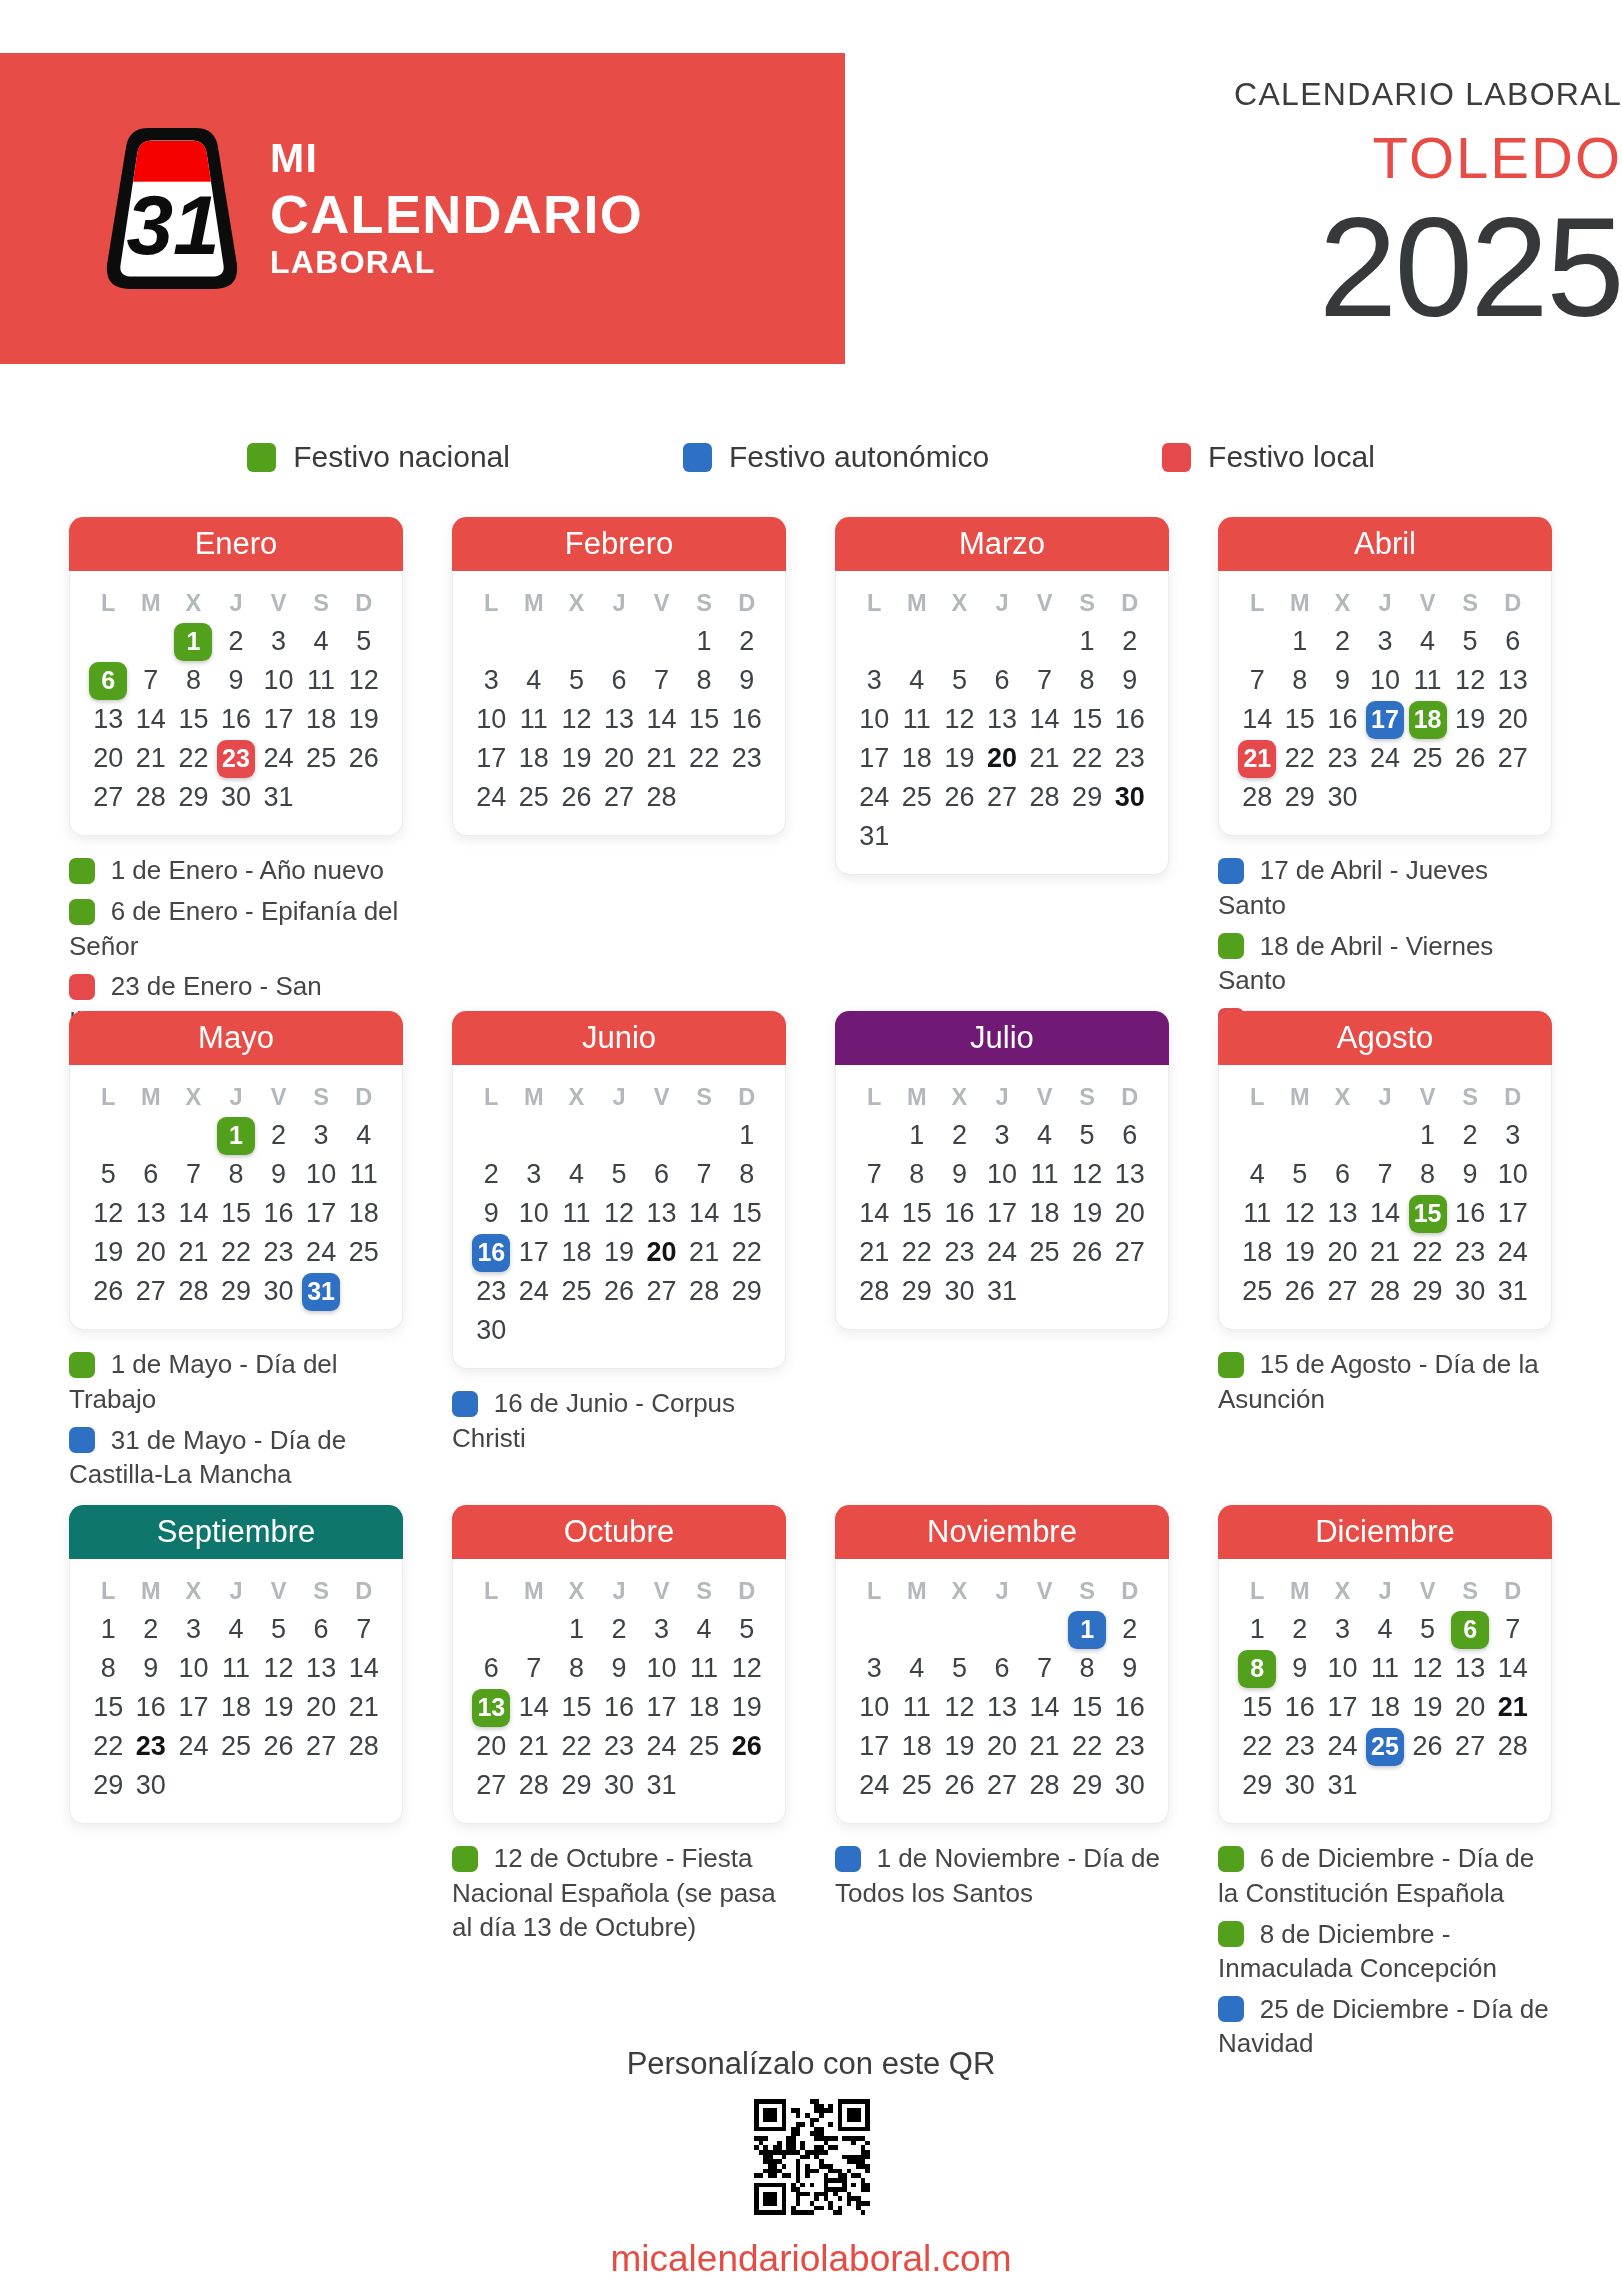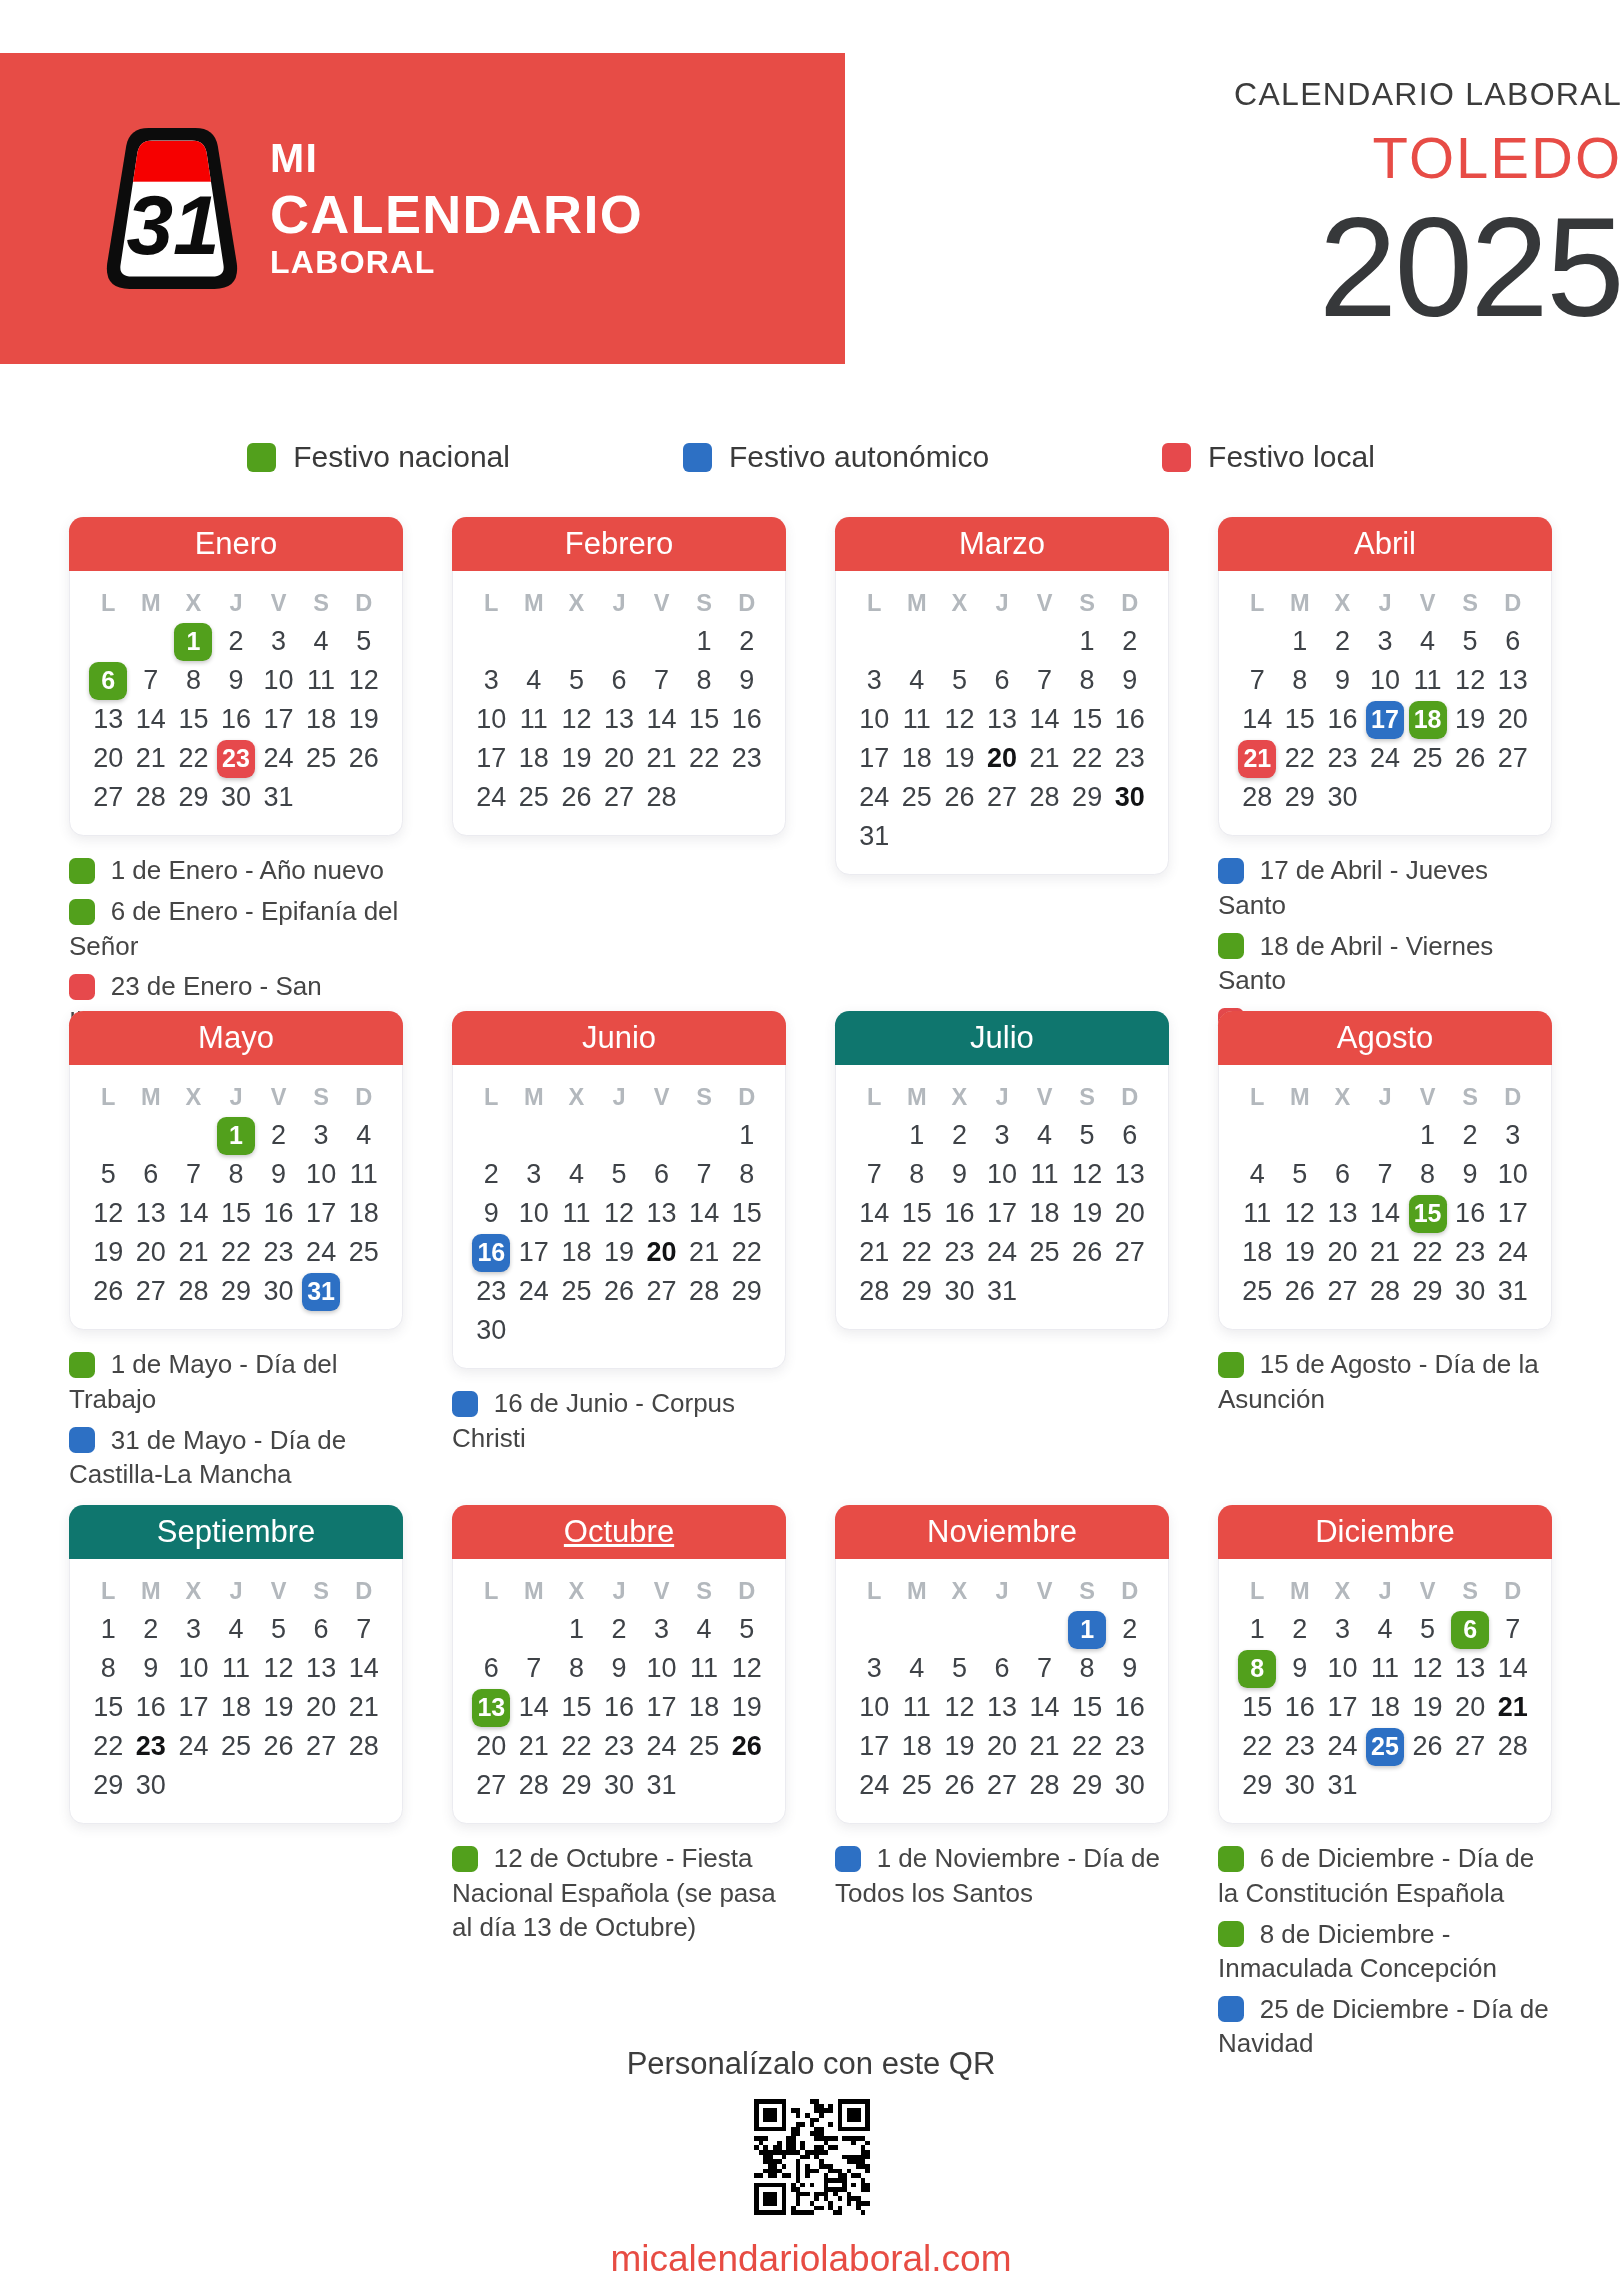--- a/index.html
+++ b/index.html
@@ -427,21 +427,21 @@
             <div class="dcell">30</div>
           </div>
         </div>
       </div>
       <div class="notes">
         <div class="note"><span class="nsq" style="background: rgb(45, 112, 196);"></span>16 de Junio - Corpus Christi</div>
       </div>
     </div>
     <div class="mcell">
       <div class="mcard">
-        <div class="mhead" style="background: #0f766e;">Julio</div>
+        <div class="mhead" style="background: #701a75;">Julio</div>
         <div class="mbody">
           <div class="dgrid">
             <div class="dow">L</div>
             <div class="dow">M</div>
             <div class="dow">X</div>
             <div class="dow">J</div>
             <div class="dow">V</div>
             <div class="dow">S</div>
             <div class="dow">D</div>
             <div class="dcell"></div>
@@ -577,21 +577,21 @@
             <div class="dcell">27</div>
             <div class="dcell">28</div>
             <div class="dcell">29</div>
             <div class="dcell">30</div>
           </div>
         </div>
       </div>
     </div>
     <div class="mcell">
       <div class="mcard">
-        <div class="mhead" style="background: rgb(231, 76, 70); text-decoration: underline;">Octubre</div>
+        <div class="mhead" style="background: rgb(231, 76, 70);">Octubre</div>
         <div class="mbody">
           <div class="dgrid">
             <div class="dow">L</div>
             <div class="dow">M</div>
             <div class="dow">X</div>
             <div class="dow">J</div>
             <div class="dow">V</div>
             <div class="dow">S</div>
             <div class="dow">D</div>
             <div class="dcell"></div>

